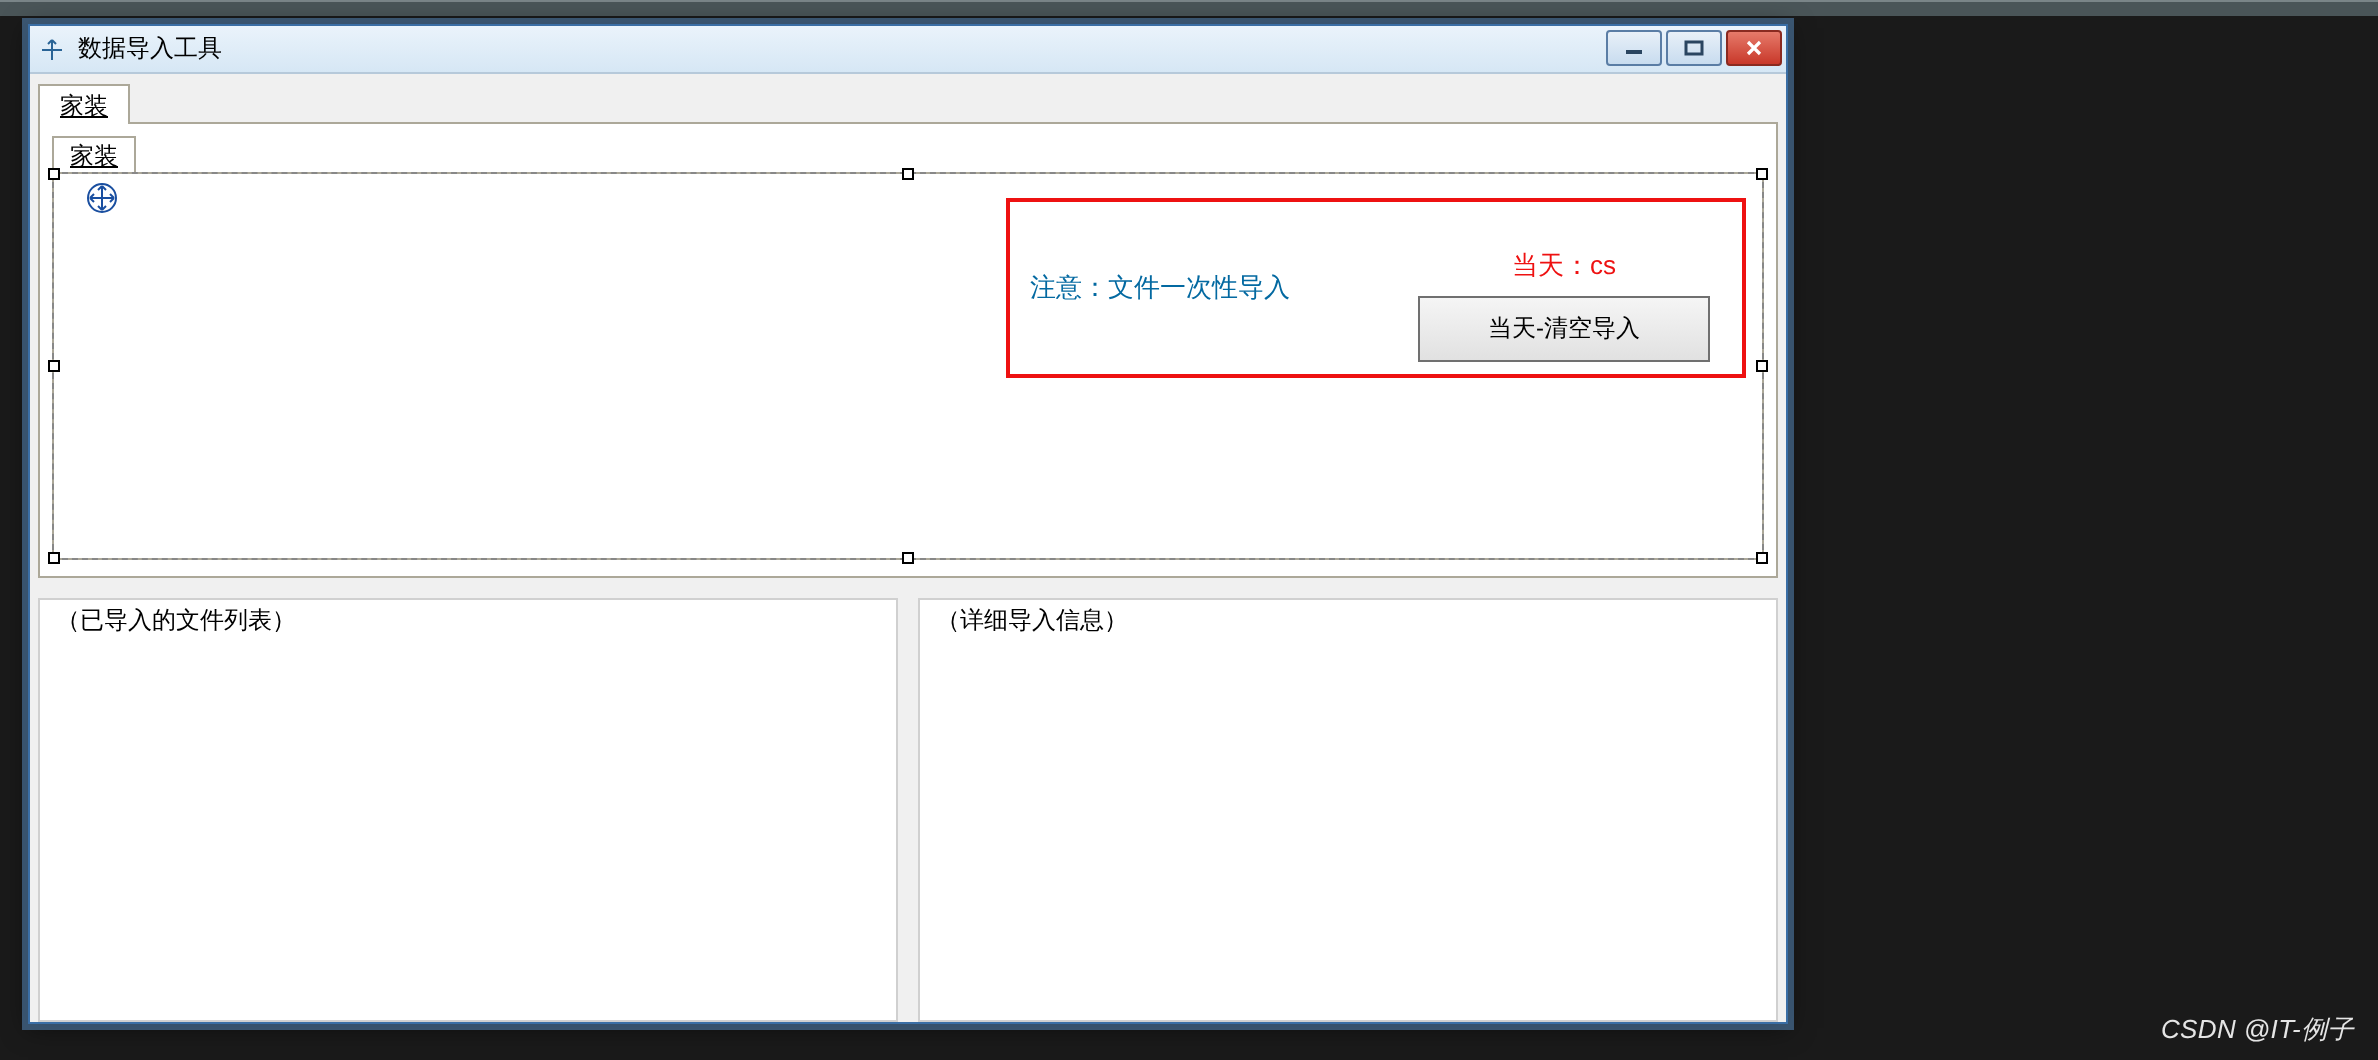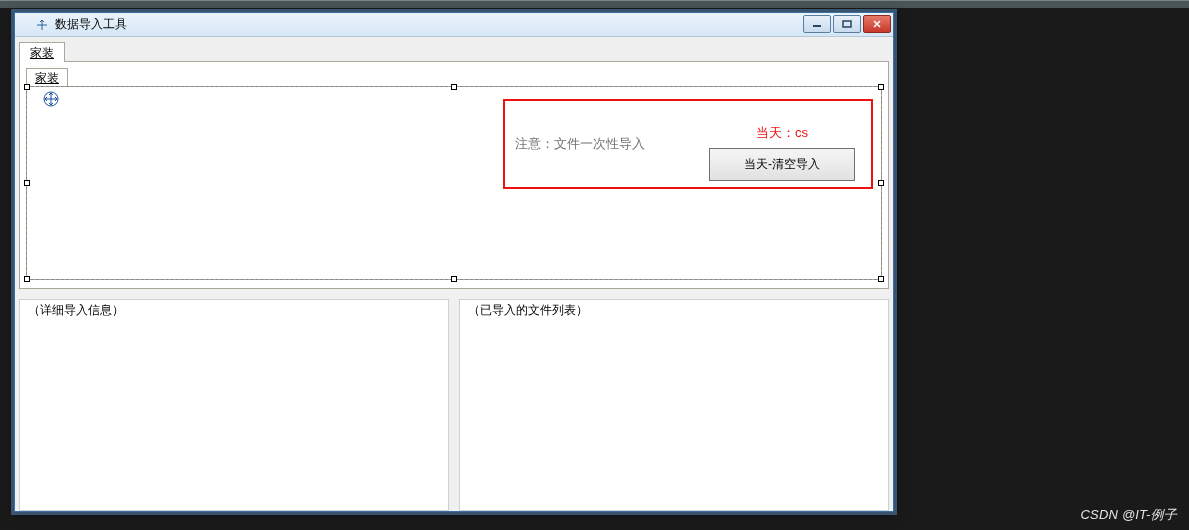--- a/index.html
+++ b/index.html
@@ -28,21 +28,21 @@
       background: #fff;
       border: 1px solid #3a6ea5;
       box-shadow: 0 0 0 3px rgba(100,160,220,0.45), 0 2px 12px rgba(0,0,0,0.5);
     }
     .titlebar {
       height: 24px;
       background: linear-gradient(#eaf3fb, #d6e7f5);
       border-bottom: 1px solid #b6c9da;
       display: flex;
       align-items: center;
-      padding: 0 20px;
+      padding: 0 4px;
       position: relative;
       text-align: center;
     }
     .titlebar .app-icon {
       width: 14px; height: 14px;
       margin-right: 6px;
       display: inline-flex;
       align-items: center; justify-content: center;
       color: #2a6496;
       font-size: 11px;
@@ -146,21 +146,21 @@
       top: 12px;
       right: 8px;
       width: 370px;
       height: 90px;
       border: 2px solid #e11;
       background: #fff;
       display: flex;
       align-items: center;
     }
     .red-panel .note-text {
-      color: #737373;
+      color: #0369a1;
       font-size: 13px;
       margin-left: 10px;
       flex: 0 0 auto;
     }
     .red-panel .right-col {
       margin-left: auto;
       margin-right: 16px;
       display: flex;
       flex-direction: column;
       align-items: center;
@@ -272,22 +272,22 @@
           <div class="right-col">
             <span class="day-label">当天：cs</span>
             <button class="btn">当天-清空导入</button>
           </div>
         </div>
       </div>
     </div>
 
     <div class="lower-row">
       <div class="group-box">
+        <span class="legend">（已导入的文件列表）</span>
+      </div>
+      <div class="group-box">
         <span class="legend">（详细导入信息）</span>
-      </div>
-      <div class="group-box">
-        <span class="legend">（已导入的文件列表）</span>
       </div>
     </div>
   </div>
 </div>
 
 <div class="watermark">CSDN @IT-例子</div>
 
 </body></html>

